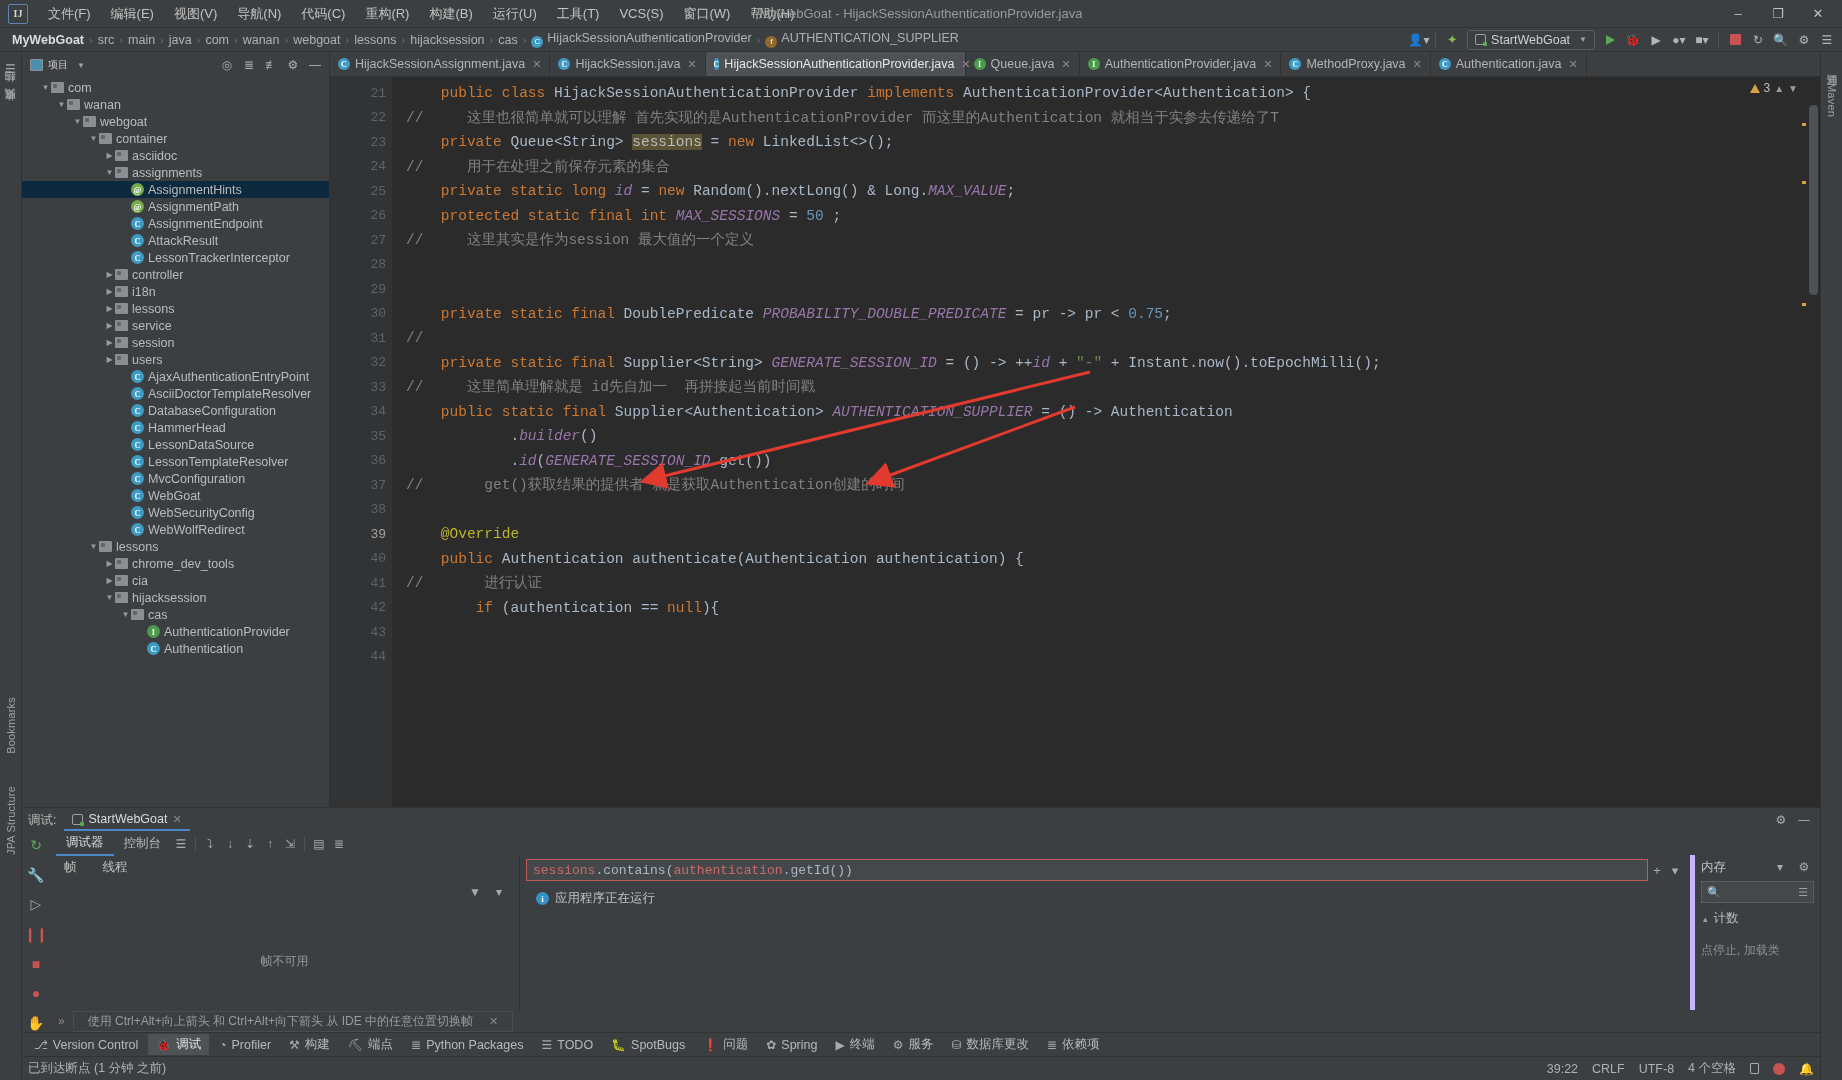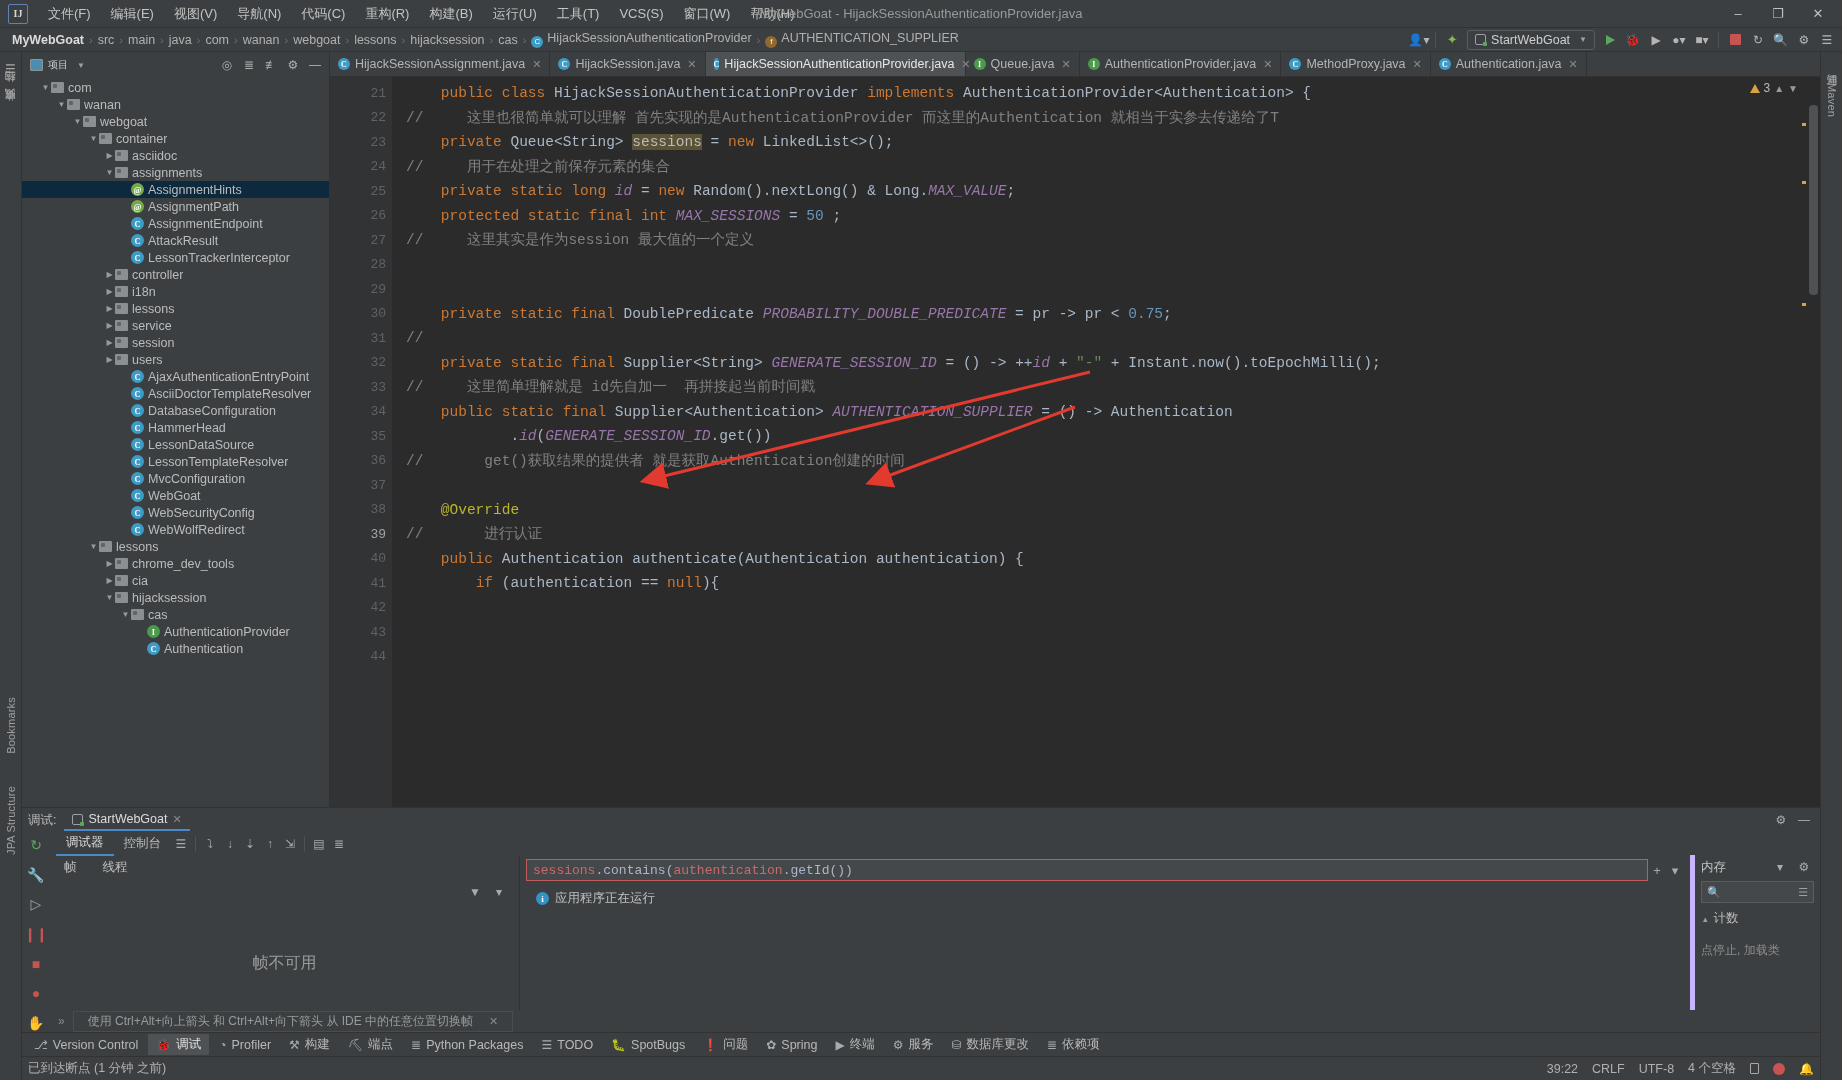--- a/index.html
+++ b/index.html
@@ -184,21 +184,21 @@
   .drail-ic { font-size:14px; width:20px;height:20px;display:flex;align-items:center;justify-content:center; }
   .dbg-main { flex:1 1 auto; display:flex; flex-direction:column; min-width:0; }
   .dbg-tabs2 { height:23px; flex:0 0 23px; display:flex; align-items:center; gap:0; padding-left:6px; }
   .dt2 { font-size:12.5px; color:#bbb; padding:3px 10px; }
   .dt2.on { color:#dcdcdc; border-bottom:2px solid #4a88c7; }
   .dtool { width:20px;height:20px;display:flex;align-items:center;justify-content:center;color:#a8aaac;font-size:12px; }
   .dbg-cols { flex:1 1 auto; display:flex; min-height:0; }
   .frames-col { width:470px; flex:0 0 470px; display:flex; flex-direction:column; border-right:1px solid #323232;}
   .fc-head { height:24px;flex:0 0 24px; display:flex; align-items:center; gap:26px; padding-left:14px; font-size:12.5px; color:#c0c0c0;}
   .fc-sub { height:26px;flex:0 0 26px;display:flex;align-items:center;justify-content:flex-end;padding-right:10px;gap:4px;color:#a8aaac;}
-  .fc-body { flex:1 1 auto; display:flex; align-items:flex-start; justify-content:center; padding-top:48px; font-size:16px; color:#9a9a9a;}
+  .fc-body { flex:1 1 auto; display:flex; align-items:flex-start; justify-content:center; padding-top:48px; font-size:12px; color:#9a9a9a;}
   .vars-col { flex:1 1 auto; display:flex; flex-direction:column; min-width:0; padding:4px 6px; }
   .expr-row { display:flex; align-items:center; gap:0; }
   .expr-input {
     flex:1 1 auto; height:22px; border:1px solid #c05b5b; background:#45484a;
     display:flex; align-items:center; padding:0 6px;
     font-family:"Liberation Mono", monospace; font-size:13px;
   }
   .e-red { color:#c96a6a; }
   .e-grey { color:#a9b7c6; }
   .expr-btn { width:18px;height:22px;display:flex;align-items:center;justify-content:center;color:#a8aaac;font-size:13px; }
@@ -599,26 +599,27 @@
                 <div class="cl"><span class="t">    </span><span class="k">private static </span><span class="k">long </span><span class="f">id</span><span class="cn"> = </span><span class="k">new </span><span class="cn">Random().nextLong() &amp; Long.</span><span class="f">MAX_VALUE</span><span class="cn">;</span></div>
                 <div class="cl"><span class="t">    </span><span class="k">protected static final </span><span class="k">int </span><span class="f">MAX_SESSIONS</span><span class="cn"> = </span><span class="n">50</span><span class="cn"> ;</span></div>
                 <div class="cl"><span class="cm">//     这里其实是作为session 最大值的一个定义</span></div>
                 <div class="cl">&nbsp;</div>
                 <div class="cl">&nbsp;</div>
                 <div class="cl"><span class="t">    </span><span class="k">private static final </span><span class="cn">DoublePredicate </span><span class="f">PROBABILITY_DOUBLE_PREDICATE</span><span class="cn"> = pr -&gt; pr &lt; </span><span class="n">0.75</span><span class="cn">;</span></div>
                 <div class="cl"><span class="cm">//</span></div>
                 <div class="cl"><span class="t">    </span><span class="k">private static final </span><span class="cn">Supplier&lt;String&gt; </span><span class="f">GENERATE_SESSION_ID</span><span class="cn"> = () -&gt; ++</span><span class="f">id</span><span class="cn"> + </span><span class="s">"-"</span><span class="cn"> + Instant.</span><span class="cn">now</span><span class="cn">().toEpochMilli();</span></div>
                 <div class="cl"><span class="cm">//     这里简单理解就是 id先自加一  再拼接起当前时间戳</span></div>
                 <div class="cl"><span class="t">    </span><span class="k">public static final </span><span class="cn">Supplier&lt;Authentication&gt; </span><span class="f">AUTHENTICATION_SUPPLIER</span><span class="cn"> = () -&gt; Authentication</span></div>
+                <div class="cl"><span class="cn">            .</span><span class="f">builder</span><span class="cn">()</span></div>
                 <div class="cl"><span class="cn">            .</span><span class="f">id</span><span class="cn">(</span><span class="f">GENERATE_SESSION_ID</span><span class="cn">.get())</span></div>
                 <div class="cl"><span class="cm">//       get()获取结果的提供者 就是获取Authentication创建的时间</span></div>
                 <div class="cl">&nbsp;</div>
                 <div class="cl"><span class="t">    </span><span class="an">@Override</span></div>
+                <div class="cl"><span class="t">    </span><span class="k">public </span><span class="cn">Authentication authenticate(Authentication authentication) {</span></div>
                 <div class="cl"><span class="cm">//       进行认证</span></div>
-                <div class="cl"><span class="t">    </span><span class="k">public </span><span class="cn">Authentication authenticate(Authentication authentication) {</span></div>
                 <div class="cl"><span class="t">        </span><span class="k">if </span><span class="cn">(authentication == </span><span class="k">null</span><span class="cn">){</span></div>
               </div>
 
             <svg class="arrows-svg" width="1200" height="620">
               <defs>
                 <marker id="ah" markerWidth="9" markerHeight="9" refX="2" refY="4.5" orient="auto">
                   <polygon points="0,0 9,4.5 0,9" fill="#e23a2e"></polygon>
                 </marker>
               </defs>
               <path d="M 760 295 L 330 400" stroke="#e23a2e" stroke-width="3" fill="none" marker-end="url(#ah)"></path>

